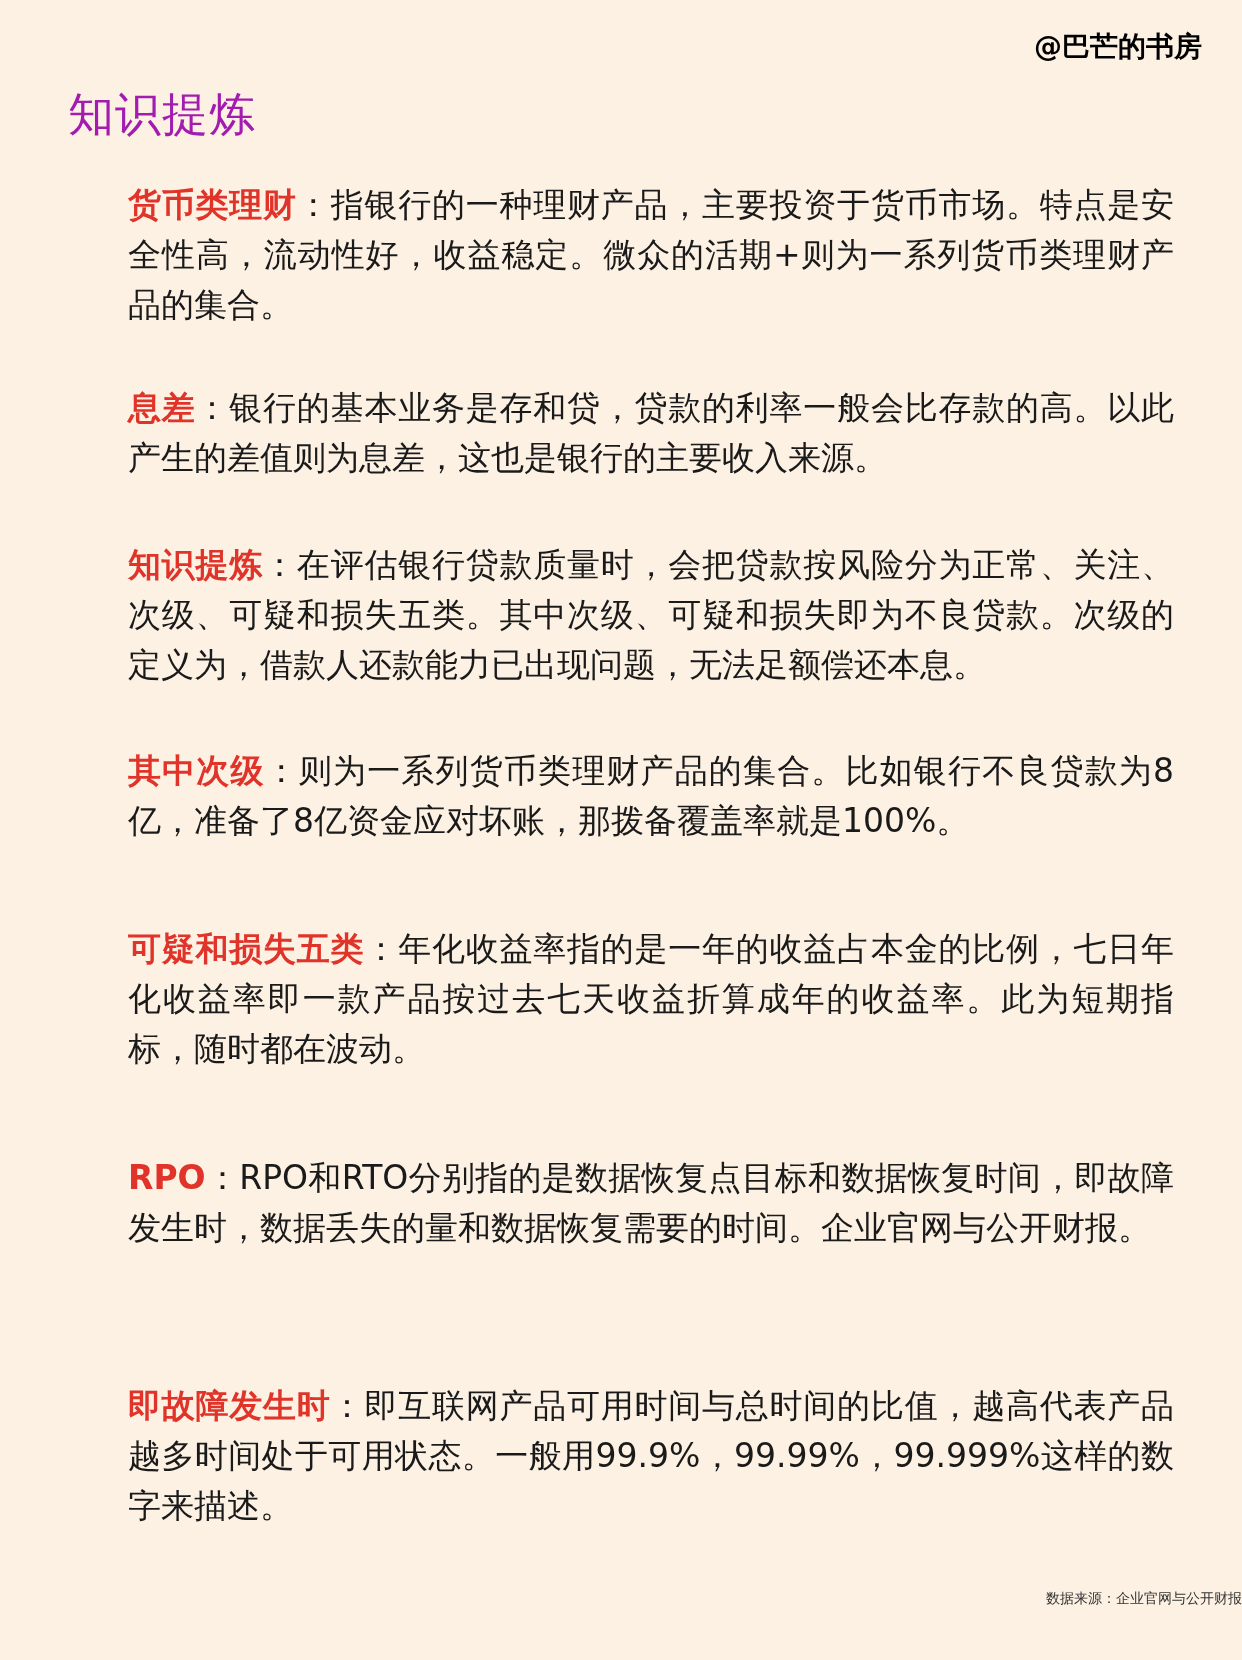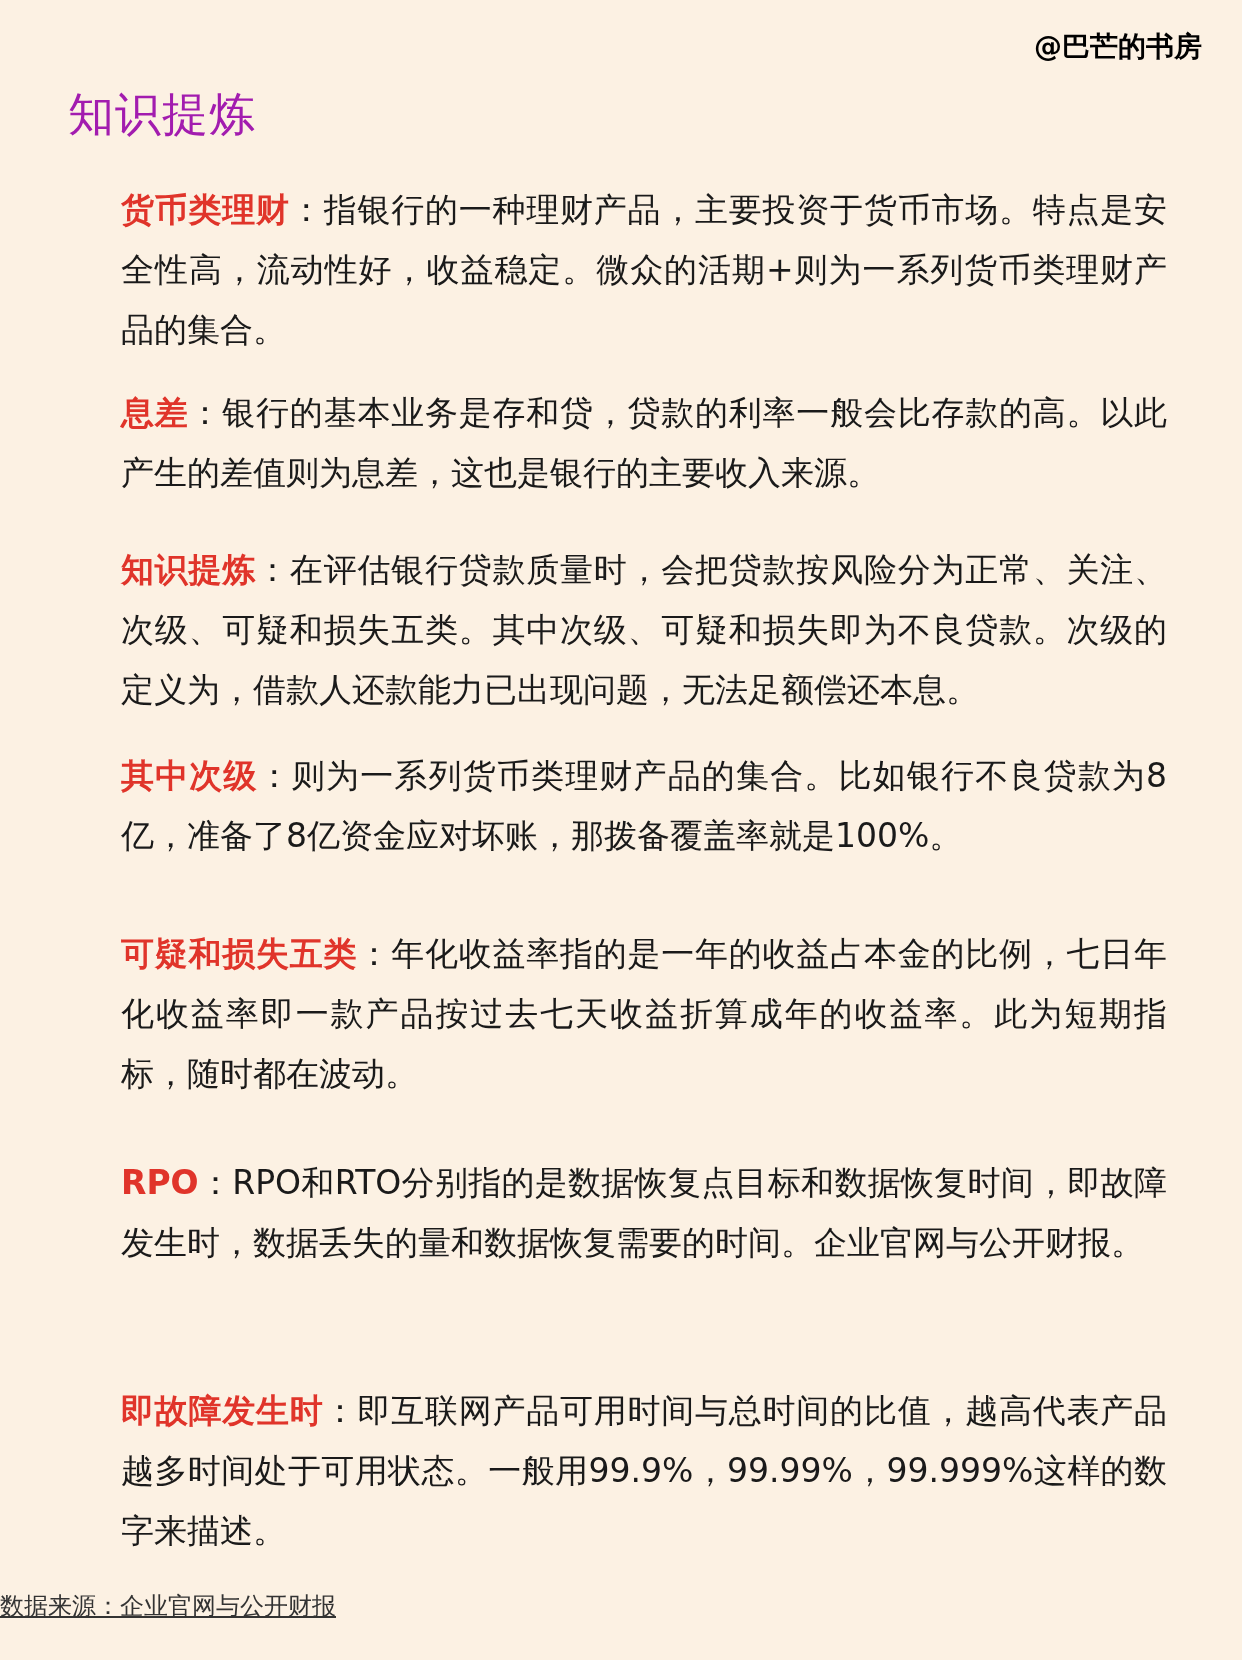--- a/index.html
+++ b/index.html
@@ -15,27 +15,27 @@
     position: absolute; right: 40px; top: 28px;
     color: #000000; font-size: 28px; font-weight: bold;
   }
   .page-title {
     position: absolute; left: 68px; top: 84px;
     font-size: 46px; font-weight: normal; color: #a21caf;
     letter-spacing: 1px;
   }
   .entries { position: absolute; left: 116px; top: 180px; width: 1046px; }
   .entry {
-    position: absolute; left: 5px; width: 1046px;
-    font-size: 33px; line-height: 60px; text-align: justify;
+    position: absolute; left: 12px; width: 1046px;
+    font-size: 33px; line-height: 50px; text-align: justify;
   }
   .term { color: #e0342a; font-weight: bold; }
   .footer {
     position: absolute; left: 0; right: 0; top: 1590px;
-    text-align: left; font-size: 24px; color: #333; text-decoration: underline;
+    text-align: right; font-size: 14px; color: #333;
   }
 </style>
 </head>
 <body>
 
 <div class="watermark">@巴芒的书房</div>
 <div class="page-title">知识提炼</div>
 
 <div class="entries">
   <div class="entry" style="top:0px">

